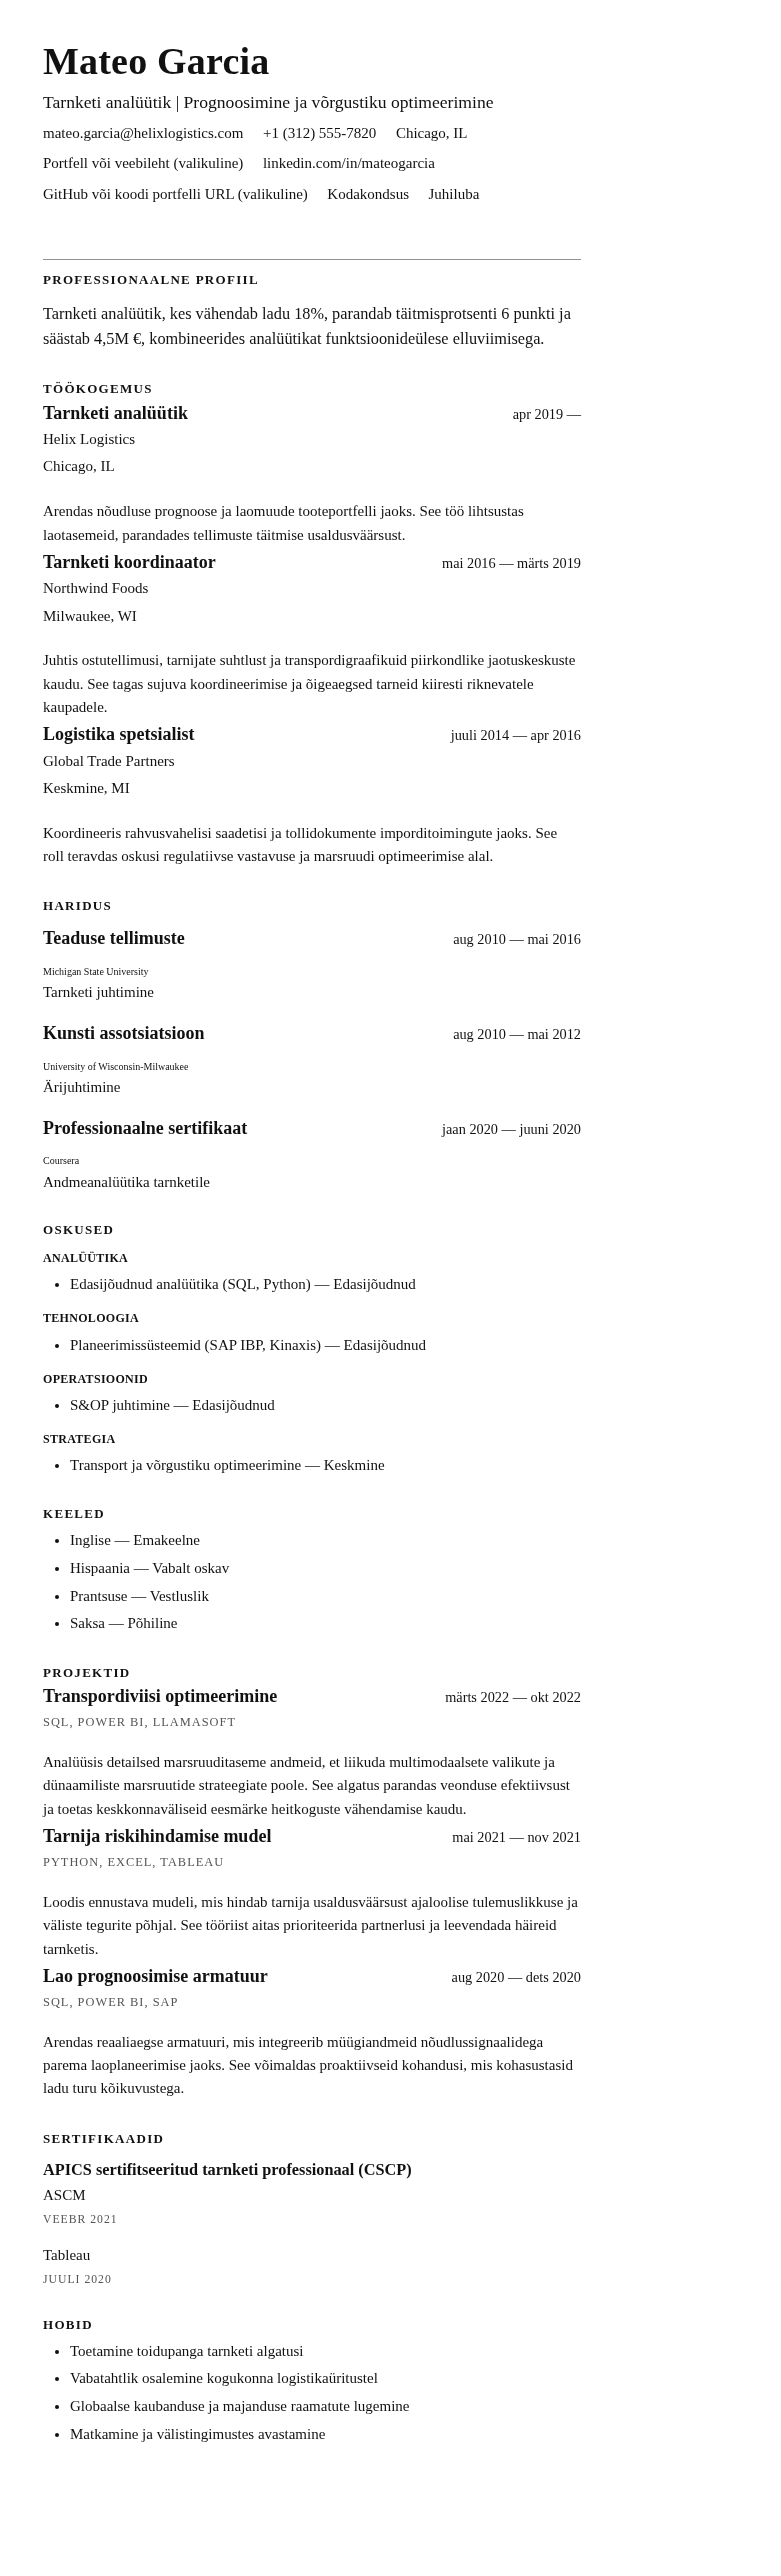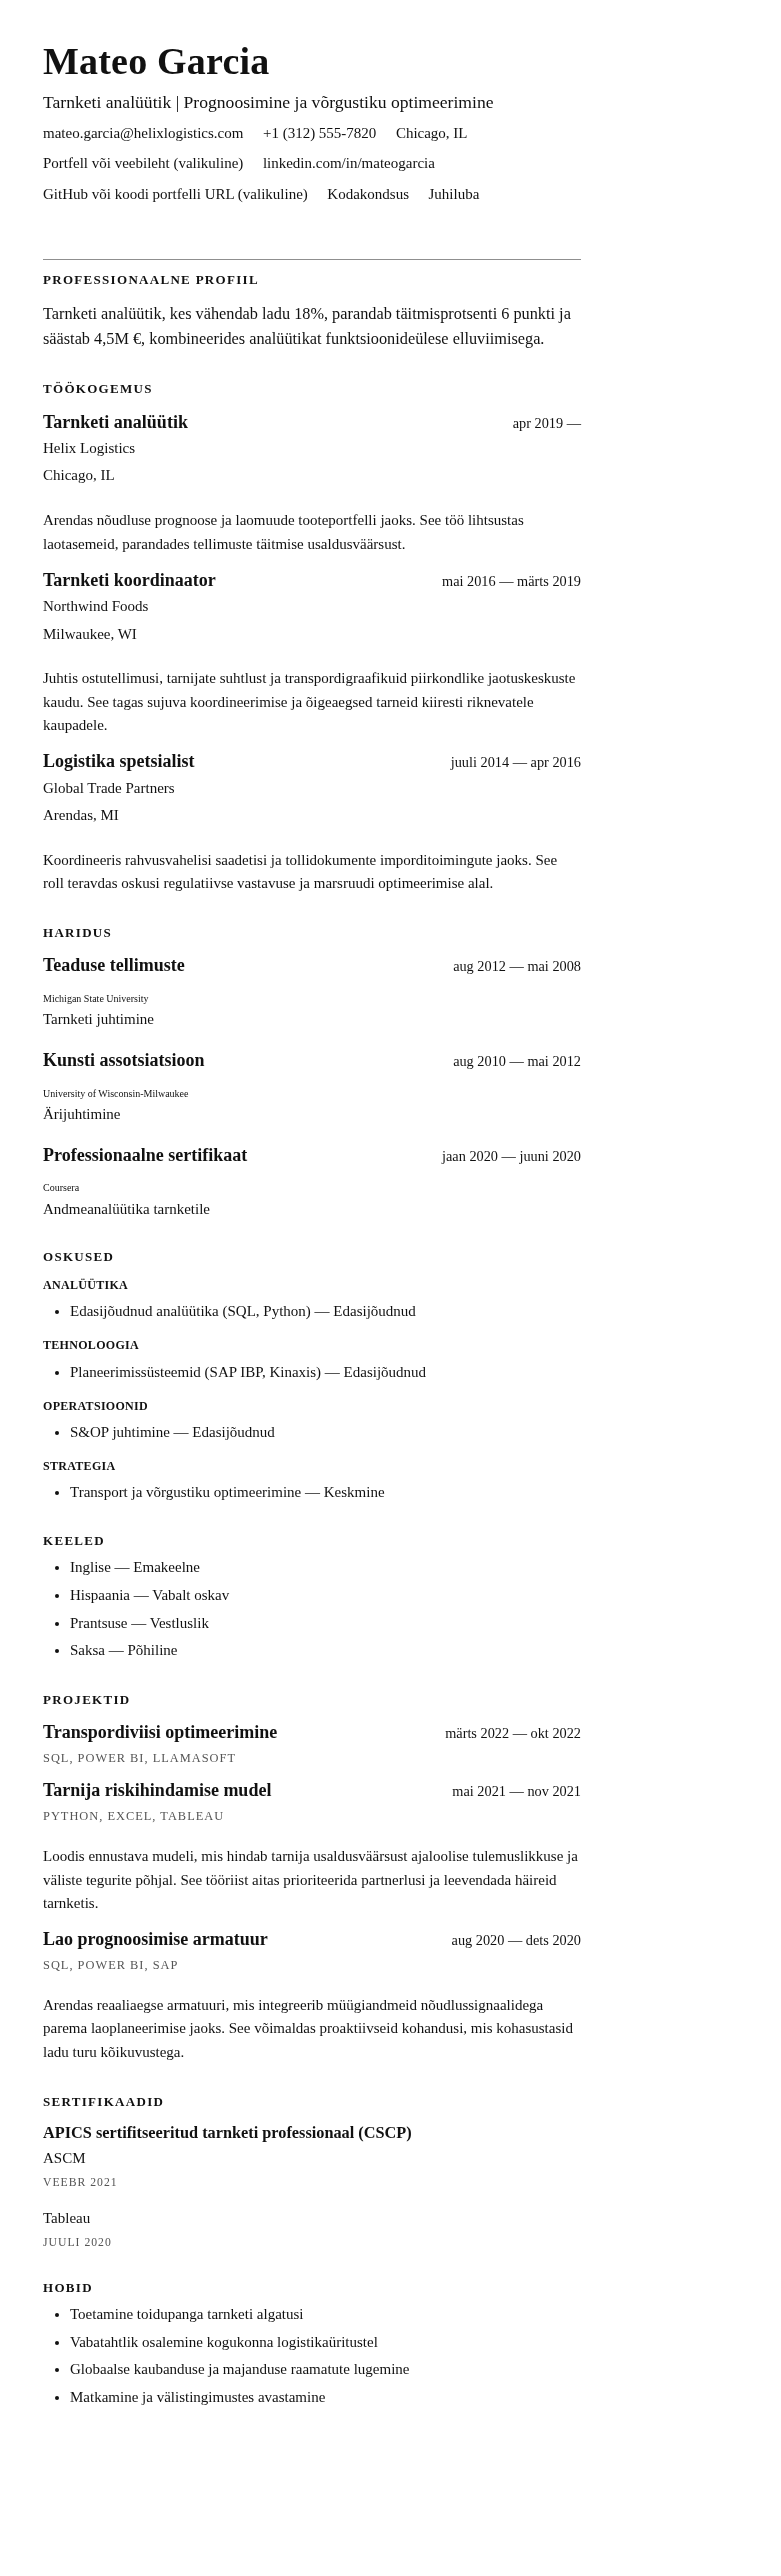--- a/index.html
+++ b/index.html
@@ -22,21 +22,21 @@
 
   
   .section { margin-top: 30px; }
   .section.first { margin-top: 11.7px; }
   .section-heading { font-size: 13px; font-weight: 700; letter-spacing: 1.3px; line-height: 1.25; }
 
   .body-text { font-size: 15px; line-height: 1.55; }
   .profile-text { font-size: 16.3px; line-height: 1.55; margin-top: 13px; }
 
   
-  .entry { margin-top: 13px; }
+  .entry { margin-top: 4px; }
   .entry + .entry { }
   .entry-head { display: flex; justify-content: space-between; align-items: baseline; }
   .entry-title { font-size: 18px; font-weight: 700; line-height: 1.25; }
   .entry-dates { font-size: 14.3px; white-space: nowrap; margin-left: 26px; }
   .entry-company { font-size: 15px; margin-top: 5.9px; line-height: 1.3; }
   .entry-location { font-size: 15px; margin-top: 7.8px; line-height: 1.3; }
   .entry-desc { margin-top: 23.4px; }
   .entry-stack { font-size: 12.4px; letter-spacing: 1px; color: #555555; margin-top: 6.5px; line-height: 1.3; }
   .entry-desc.proj { margin-top: 21px; }
 
@@ -115,32 +115,32 @@
       <div class="entry-location">Milwaukee, WI</div>
       <p class="body-text entry-desc">Juhtis ostutellimusi, tarnijate suhtlust ja transpordigraafikuid piirkondlike jaotuskeskuste kaudu. See tagas sujuva koordineerimise ja õigeaegsed tarneid kiiresti riknevatele kaupadele.</p>
     </article>
 
     <article class="entry">
       <div class="entry-head">
         <h3 class="entry-title">Logistika spetsialist</h3>
         <div class="entry-dates">juuli 2014 — apr 2016</div>
       </div>
       <div class="entry-company">Global Trade Partners</div>
-      <div class="entry-location">Arendas, MI</div>
+      <div class="entry-location">Keskmine, MI</div>
       <p class="body-text entry-desc">Koordineeris rahvusvahelisi saadetisi ja tollidokumente imporditoimingute jaoks. See roll teravdas oskusi regulatiivse vastavuse ja marsruudi optimeerimise alal.</p>
     </article>
   </section>
 
   <section class="section">
     <h2 class="section-heading">HARIDUS</h2>
 
     <article class="edu-entry">
       <div class="entry-head">
         <h3 class="entry-title">Teaduse tellimuste</h3>
-        <div class="entry-dates">aug 2012 — mai 2008</div>
+        <div class="entry-dates">aug 2010 — mai 2016</div>
       </div>
       <div class="edu-school">Michigan State University</div>
       <div class="edu-field">Tarnketi juhtimine</div>
     </article>
 
     <article class="edu-entry">
       <div class="entry-head">
         <h3 class="entry-title">Kunsti assotsiatsioon</h3>
         <div class="entry-dates">aug 2010 — mai 2012</div>
       </div>
@@ -202,20 +202,21 @@
 
   <section class="section">
     <h2 class="section-heading">PROJEKTID</h2>
 
     <article class="entry">
       <div class="entry-head">
         <h3 class="entry-title">Transpordiviisi optimeerimine</h3>
         <div class="entry-dates">märts 2022 — okt 2022</div>
       </div>
       <div class="entry-stack">SQL, POWER BI, LLAMASOFT</div>
+      <p class="body-text entry-desc proj">Analüüsis detailsed marsruuditaseme andmeid, et liikuda multimodaalsete valikute ja dünaamiliste marsruutide strateegiate poole. See algatus parandas veonduse efektiivsust ja toetas keskkonnaväliseid eesmärke heitkoguste vähendamise kaudu.</p>
     </article>
 
     <article class="entry">
       <div class="entry-head">
         <h3 class="entry-title">Tarnija riskihindamise mudel</h3>
         <div class="entry-dates">mai 2021 — nov 2021</div>
       </div>
       <div class="entry-stack">PYTHON, EXCEL, TABLEAU</div>
       <p class="body-text entry-desc proj">Loodis ennustava mudeli, mis hindab tarnija usaldusväärsust ajaloolise tulemuslikkuse ja väliste tegurite põhjal. See tööriist aitas prioriteerida partnerlusi ja leevendada häireid tarnketis.</p>
     </article>

